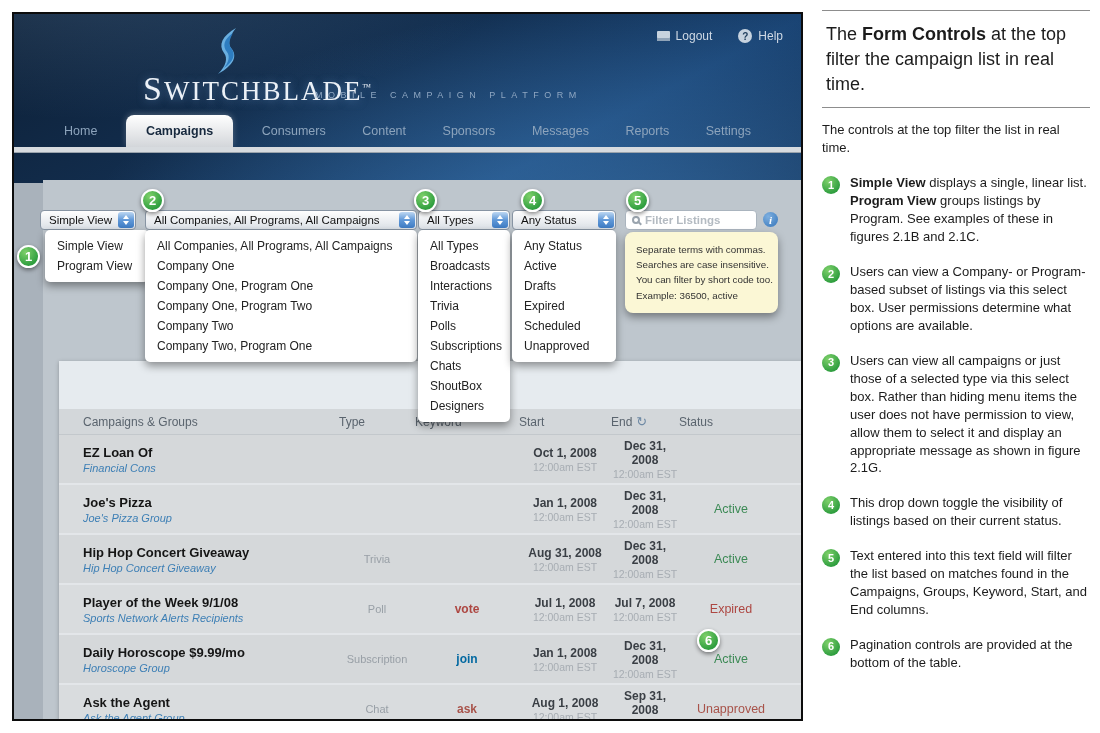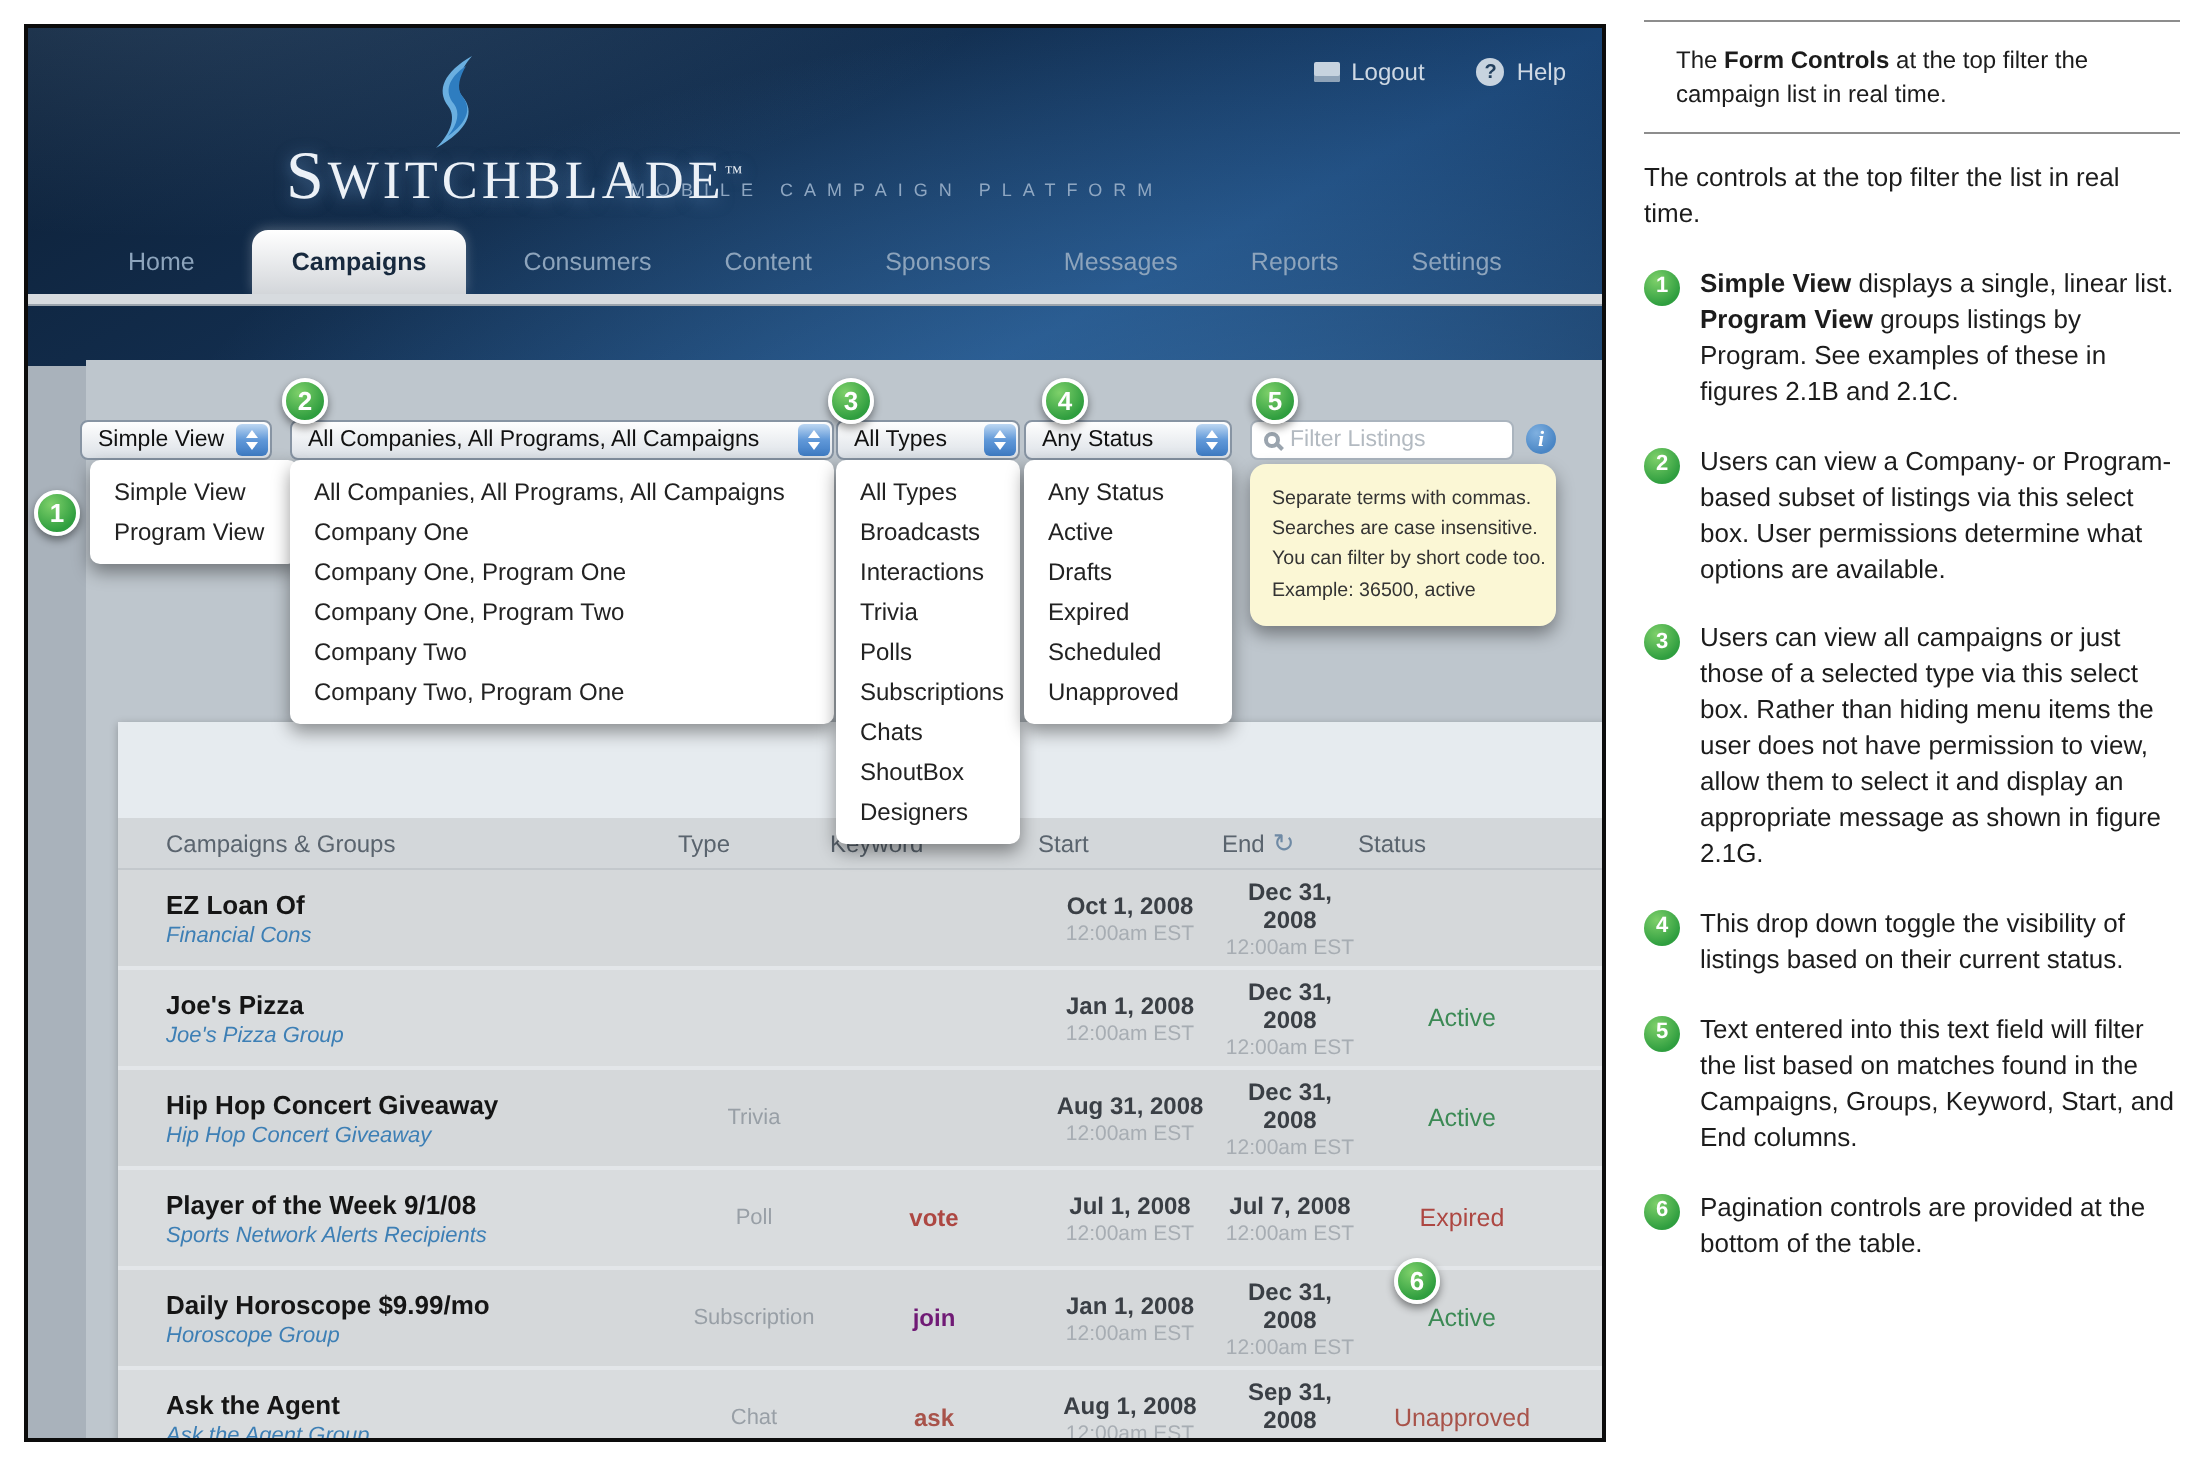--- a/index.html
+++ b/index.html
@@ -71,21 +71,21 @@
   .msel .val { white-space:nowrap; overflow:hidden; padding-right:20px; }
   .stepper { position:absolute; right:1px; top:1px; bottom:1px; width:16px; border-radius:3px;
     background:linear-gradient(#bdd7f2,#6098d8 50%,#3f7cc4); display:flex; flex-direction:column; align-items:center; justify-content:center; gap:2px; }
   .tri-up { width:0; height:0; border-left:3px solid transparent; border-right:3px solid transparent; border-bottom:4px solid #fff; }
   .tri-dn { width:0; height:0; border-left:3px solid transparent; border-right:3px solid transparent; border-top:4px solid #fff; }
 
   .searchbox { position:absolute; left:611px; top:196px; width:132px; height:20px; background:#fff; border:1px solid #aab4be; border-radius:4px;
     display:flex; align-items:center; }
   .mag { width:8px; height:8px; border:2px solid #9aa4ae; border-radius:50%; position:relative; margin:0 5px 0 6px; flex:0 0 auto; }
   .mag::after { content:""; position:absolute; width:5px; height:2px; background:#9aa4ae; transform:rotate(45deg); right:-4px; bottom:-2px; }
-  .searchbox input { border:none; outline:none; background:transparent; font-size:11.5px; color:#555; width:96px; font-family:"Liberation Sans", sans-serif; }
+  .searchbox input { border:none; outline:none; background:transparent; font-size:11.5px; color:#555; width:96px; font-family:"Liberation Sans", sans-serif;font-weight:bold; }
   .searchbox input::placeholder { color:#b3bac1; }
   .ic-info { position:absolute; left:749px; top:198px; width:15px; height:15px; border-radius:50%; background:radial-gradient(circle at 35% 30%,#7fb0e0,#4a86c5 70%);
     color:#fff; font-family:"Liberation Serif", serif; font-style:italic; font-size:11px; font-weight:bold; display:flex; align-items:center; justify-content:center; }
 
   
   .menu { position:absolute; background:#fff; border-radius:5px; box-shadow:0 4px 9px rgba(0,0,0,.4); padding:6px 0; font-size:12px; color:#222; z-index:7; }
   .menu .mi { padding:3px 12px; white-space:nowrap; height:20px; line-height:14px; }
   .menu1 { left:31px; top:216px; width:104px; }
   .menu2 { left:131px; top:216px; width:272px; }
   .menu3 { left:404px; top:216px; width:92px; }
@@ -104,21 +104,21 @@
   .co1 { left:3px;  top:231px; }
   .co2 { left:127px; top:175px; }
   .co3 { left:400px; top:175px; }
   .co4 { left:507px; top:175px; }
   .co5 { left:612px; top:175px; }
   .co6 { left:683px; top:615px; }
 
   
   .rpanel { position:absolute; left:822px; top:10px; width:268px; font-size:13px; color:#1c1c1c; line-height:1.38; }
   .hairline { border:none; border-top:1px solid #8d8d8d; margin:0; }
-  .rtitle { font-size:12px; margin:11px 16px; }
+  .rtitle { font-size:18px; margin:11px 4px; }
   .rtitle b { font-weight:bold; }
   .rintro { margin-top:13px; }
   .aitem { display:flex; gap:10px; margin-top:17px; }
   .anum { flex:0 0 18px; width:18px; height:18px; border-radius:50%; background:radial-gradient(circle at 35% 28%,#7ed06a,#2f9e3f 72%);
     color:#fff; font-weight:bold; font-size:11px; display:flex; align-items:center; justify-content:center; margin-top:2px; }
   .atext b { font-weight:bold; }
 </style>
 </head>
 <body>
 
@@ -245,21 +245,21 @@
               </div>
             <div class="c-status" style="color: rgb(173, 71, 66);">Expired</div>
           </div>
 
           <div class="trow">
             <div class="c-name">
                 <div class="cname">Daily Horoscope $9.99/mo</div>
                 <a class="cgroup">Horoscope Group</a>
               </div>
             <div class="c-type">Subscription</div>
-            <div class="c-kw" style="color: #701a75;">join</div>
+            <div class="c-kw" style="color: #0369a1;">join</div>
             <div class="c-date">
                 <div class="d">Jan 1, 2008</div>
                 <div class="t">12:00am EST</div>
               </div>
             <div class="c-date">
                 <div class="d">Dec 31, 2008</div>
                 <div class="t">12:00am EST</div>
               </div>
             <div class="c-status" style="color: rgb(60, 138, 85);">Active</div>
           </div>

